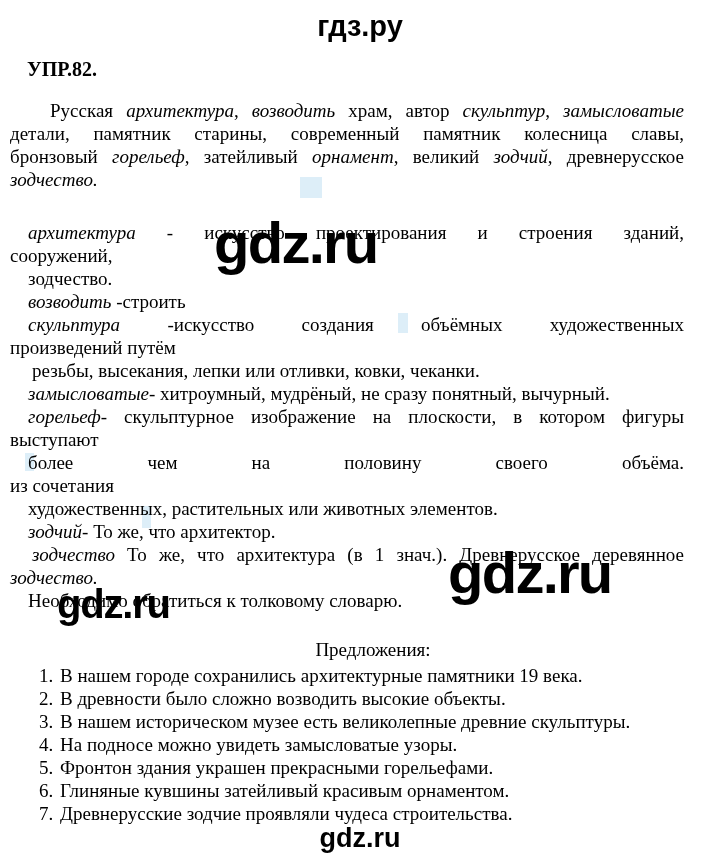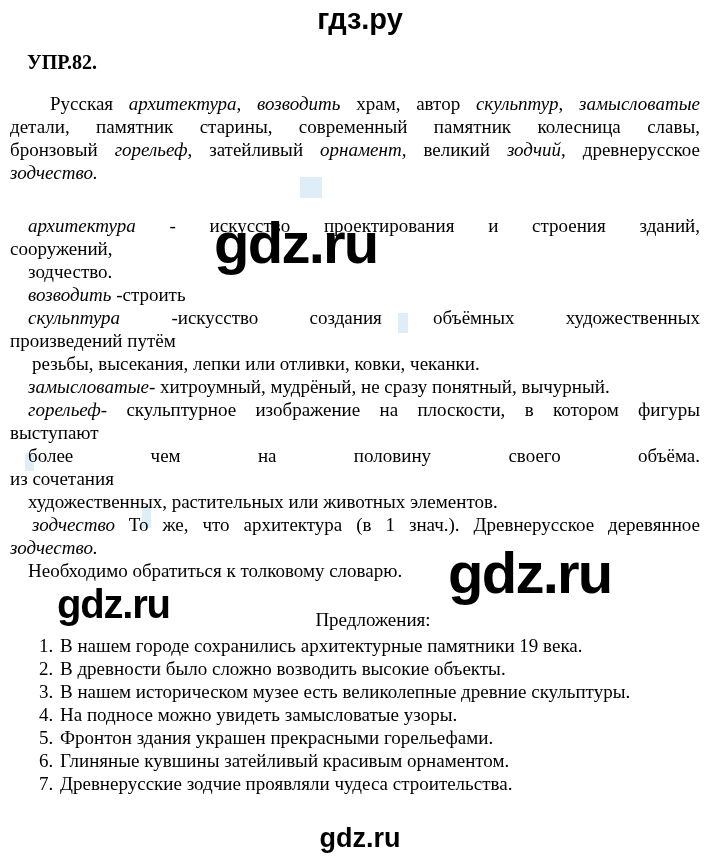--- a/index.html
+++ b/index.html
@@ -2,31 +2,31 @@
 <html><head>
 <meta charset="utf-8">
 <style>
   html,body{margin:0;padding:0;}
   body{
     width:720px;height:860px;position:relative;overflow:hidden;
     background:#ffffff;color:#000;
     font-family:"Liberation Serif",serif;
   }
   .header-logo{
-    text-align:center;padding-top:3px;
+    text-align:center;padding-top:10px;
     font:bold 29px/32px "Liberation Sans",sans-serif;
   }
   .exercise-number{
     font:bold 20px/24px "Liberation Serif",serif;
     margin:15px 0 0 27px;
   }
   .doc{margin-top:18px;position:relative;z-index:2;}
   .line{
     font:19px/23px "Liberation Serif",serif;
-    padding-right:20px;white-space:nowrap;
+    padding-right:36px;white-space:nowrap;
   }
   .line.out{padding-left:10px;}
   .line.base{padding-left:28px;}
   .line.deep{padding-left:32px;}
   .line.p{padding-left:50px;}
   .line.spread{white-space:normal;text-align:justify;text-align-last:justify;}
   .line.mt{margin-top:30px;}
   .it{font-style:italic;}
   .sent-heading{
     font:19px/23px "Liberation Serif",serif;
@@ -65,20 +65,21 @@
     <div class="line base"><span class="it">возводить</span><span> -строить</span></div>
     <div class="line base spread"><span class="it">скульптура</span><span> -искусство создания объёмных художественных</span></div>
     <div class="line out"><span>произведений путём</span></div>
     <div class="line deep"><span>резьбы, высекания, лепки или отливки, ковки, чеканки.</span></div>
     <div class="line base"><span class="it">замысловатые</span><span>- хитроумный, мудрёный, не сразу понятный, вычурный.</span></div>
     <div class="line base spread"><span class="it">горельеф</span><span>- скульптурное изображение на плоскости, в котором фигуры</span></div>
     <div class="line out"><span>выступают</span></div>
     <div class="line base spread"><span>более чем на половину своего объёма.</span></div>
     <div class="line out"><span>из сочетания</span></div>
     <div class="line base"><span>художественных, растительных или животных элементов.</span></div>
+    <div class="line base"><span class="it">зодчий</span><span>- То же, что архитектор.</span></div>
     <div class="line deep spread"><span class="it">зодчество</span><span> То же, что архитектура (в 1 знач.). Древнерусское деревянное</span></div>
     <div class="line out"><span class="it">зодчество.</span></div>
     <div class="line base"><span>Необходимо обратиться к толковому словарю.</span></div>
   </div>
 
 <div class="sent-heading">Предложения:</div>
 
 <div class="slist">
     <div class="srow">
       <span class="snum">1.</span>

